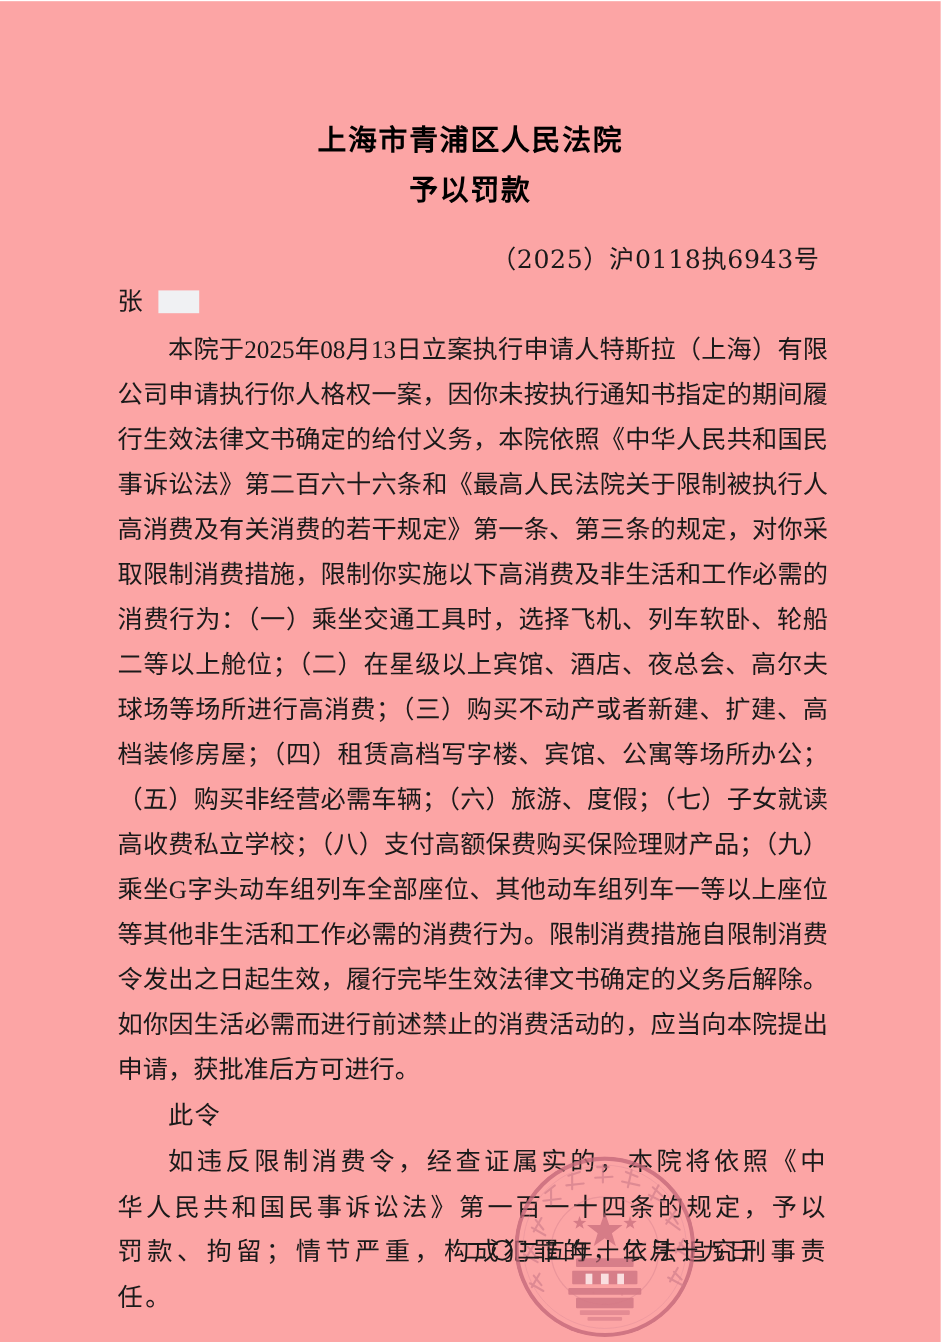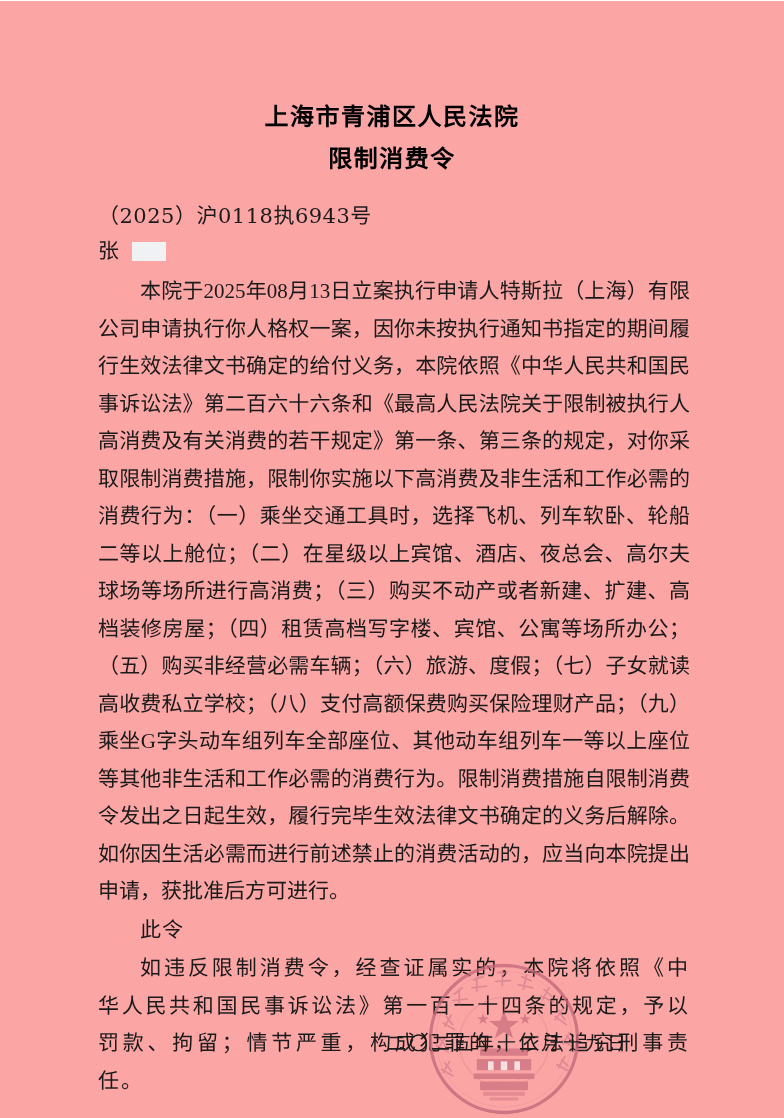--- a/index.html
+++ b/index.html
@@ -44,20 +44,21 @@
   .doc-title {
     margin-top: 2px;
   }
 
   
   .case-number {
     position: absolute;
     left: 98px;
     top: 198px;
     width: 589px;
+    text-align: right;
     padding-right: 4px;
     box-sizing: border-box;
     font-size: 21px;
     line-height: 34px;
     letter-spacing: 0.5px;
     color: #1a1a1a;
   }
 
   
   .recipient-line {
@@ -150,21 +151,21 @@
     height: 100%;
   }
 </style>
 </head>
 <body>
 
 <div class="page">
 
   <div class="doc-heading">
     <span class="court-name">上海市青浦区人民法院</span>
-    <span class="doc-title">限制消费令</span>
+    <span class="doc-title">予以罚款</span>
   </div>
 
   <div class="case-number">（2025）沪0118执6943号</div>
 
   <div class="recipient-line">
     <span class="recipient-name">张</span>
     <span class="recipient-redaction"></span>
   </div>
 
   <div class="body-text">

